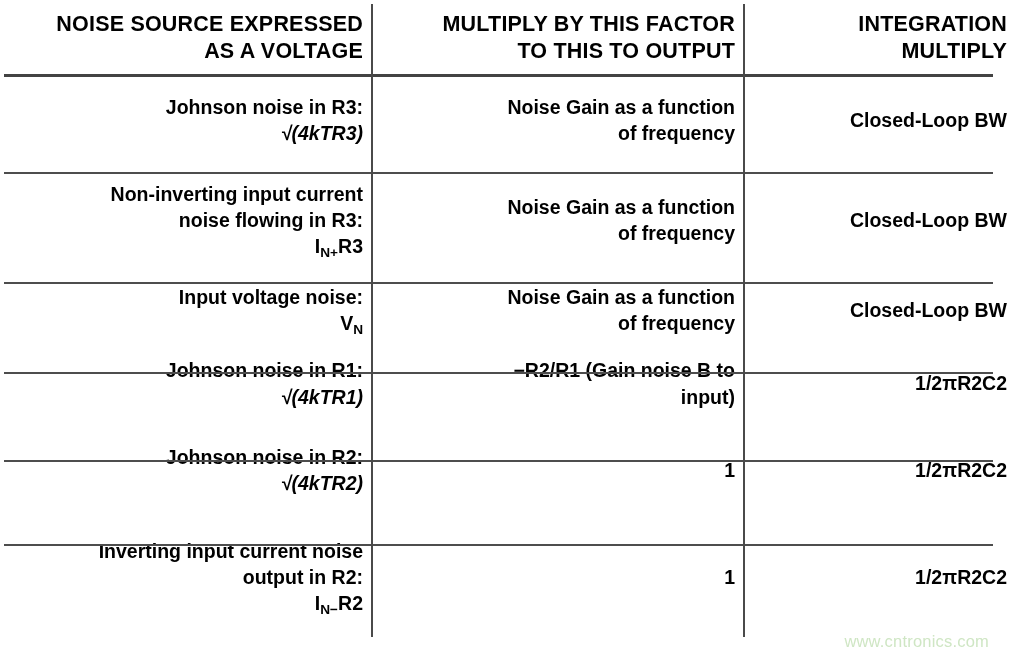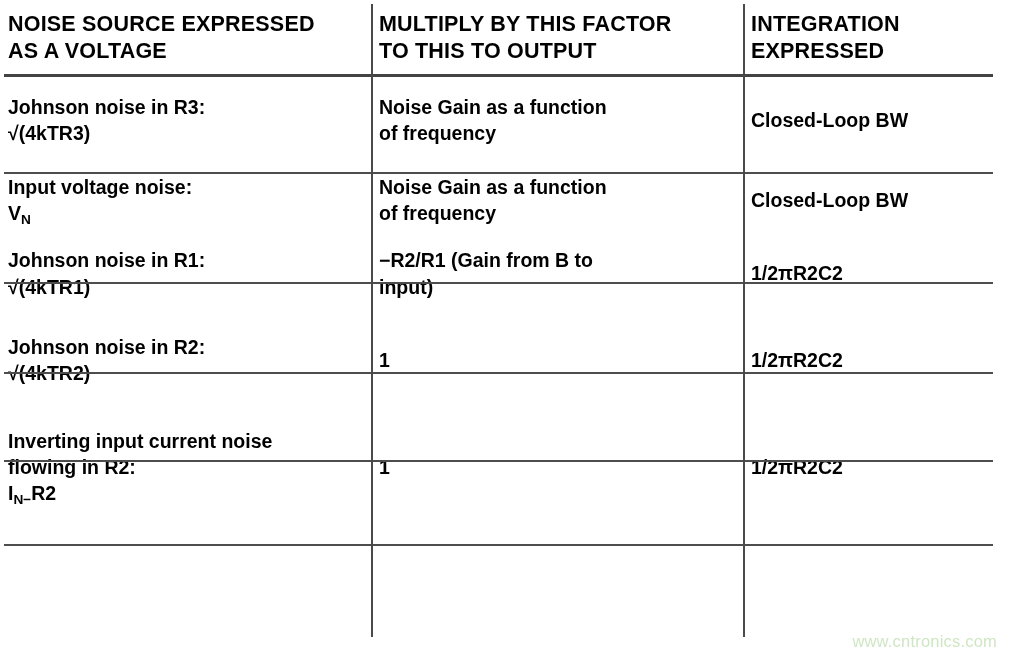--- a/index.html
+++ b/index.html
@@ -28,21 +28,21 @@
     border-collapse: collapse;
     table-layout: fixed;
   }
   .tbl col.c1 { width: 371px; }
   .tbl col.c2 { width: 372px; }
   .tbl col.c3 { width: 272px; }
 
   .tbl td, .tbl th {
     padding: 0 8px;
     margin: 17px;
-    text-align: left;
+    text-align: right;
     vertical-align: middle;
     font-weight: bold;
     color: #000;
   }
 
   
   .hdr-cell {
     height: 75px;
     font-size: 21.5px;
     line-height: 1.22;
@@ -80,26 +80,26 @@
   .vrule.v1 { left: 371px; }
   .vrule.v2 { left: 743px; }
 
   
   sub {
     font-size: 0.70em;
     line-height: 0;
     vertical-align: -0.32em;
     font-weight: bold;
   }
-  .radic { font-weight: bold; }
+  .radic { font-weight: bold; font-style: italic; }
 
   
   .watermark {
     position: absolute;
-    right: 18px;
+    right: 26px;
     bottom: 8px;
     font-size: 16.5px;
     font-weight: normal;
     color: #cfe6c4;
     letter-spacing: 0.2px;
     white-space: nowrap;
   }
 </style>
 </head>
 <body>
@@ -118,77 +118,89 @@
         <th class="hdr-cell">
           <span class="h-inner">NOISE SOURCE EXPRESSED</span>
           <span class="h-inner">AS A VOLTAGE</span>
         </th>
         <th class="hdr-cell">
           <span class="h-inner">MULTIPLY BY THIS FACTOR</span>
           <span class="h-inner">TO THIS TO OUTPUT</span>
         </th>
         <th class="hdr-cell">
           <span class="h-inner">INTEGRATION</span>
-          <span class="h-inner">EXPRESSED</span>
+          <span class="h-inner">MULTIPLY</span>
         </th>
       </tr>
     </thead>
 
     <tbody>
 
       <tr style="height:90px">
         <td class="body-cell">
           <span class="cell-inner">Johnson noise in R3:</span>
           <span class="cell-inner radic">√(4kTR3)</span>
         </td>
         <td class="body-cell">
           <span class="cell-inner">Noise Gain as a function</span>
           <span class="cell-inner">of frequency</span>
         </td>
         <td class="body-cell">Closed-Loop BW</td>
       </tr>
 
+      <tr style="height:110px">
+        <td class="body-cell">
+          <span class="cell-inner">Non-inverting input current</span>
+          <span class="cell-inner">noise flowing in R3:</span>
+          <span class="cell-inner"><span>I</span><sub>N+</sub><span>R3</span></span>
+        </td>
+        <td class="body-cell">
+          <span class="cell-inner">Noise Gain as a function</span>
+          <span class="cell-inner">of frequency</span>
+        </td>
+        <td class="body-cell">Closed-Loop BW</td>
+      </tr>
 
       <tr style="height:70px">
         <td class="body-cell">
           <span class="cell-inner">Input voltage noise:</span>
           <span class="cell-inner"><span>V</span><sub>N</sub><span></span></span>
         </td>
         <td class="body-cell">
           <span class="cell-inner">Noise Gain as a function</span>
           <span class="cell-inner">of frequency</span>
         </td>
         <td class="body-cell">Closed-Loop BW</td>
       </tr>
 
       <tr style="height:77px">
         <td class="body-cell">
           <span class="cell-inner">Johnson noise in R1:</span>
           <span class="cell-inner radic">√(4kTR1)</span>
         </td>
         <td class="body-cell">
-          <span class="cell-inner">−R2/R1 (Gain from B to</span>
+          <span class="cell-inner">−R2/R1 (Gain noise B to</span>
           <span class="cell-inner">input)</span>
         </td>
         <td class="body-cell">1/2πR2C2</td>
       </tr>
 
       <tr style="height:96px">
         <td class="body-cell">
           <span class="cell-inner">Johnson noise in R2:</span>
           <span class="cell-inner radic">√(4kTR2)</span>
         </td>
         <td class="body-cell">1</td>
         <td class="body-cell">1/2πR2C2</td>
       </tr>
 
       <tr style="height:118px">
         <td class="body-cell">
           <span class="cell-inner">Inverting input current noise</span>
-          <span class="cell-inner">flowing in R2:</span>
+          <span class="cell-inner">output in R2:</span>
           <span class="cell-inner"><span>I</span><sub>N−</sub><span>R2</span></span>
         </td>
         <td class="body-cell">1</td>
         <td class="body-cell">1/2πR2C2</td>
       </tr>
 
     </tbody>
   </table>
 
   <div class="hrule thick" style="top:74px"></div>

